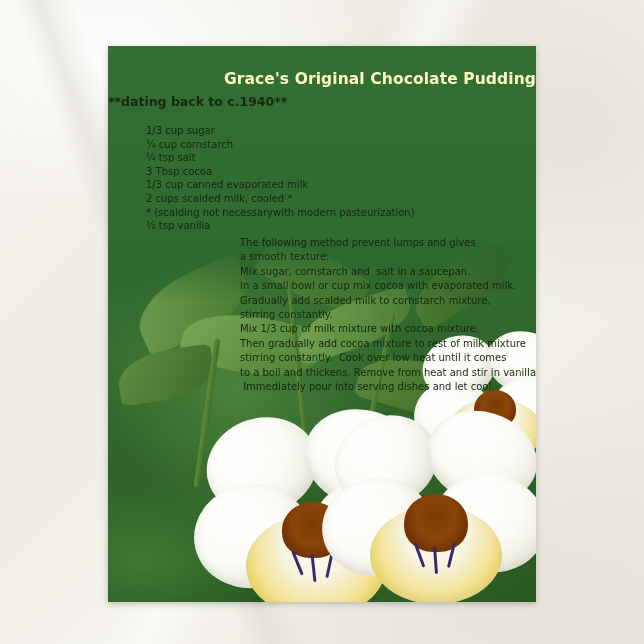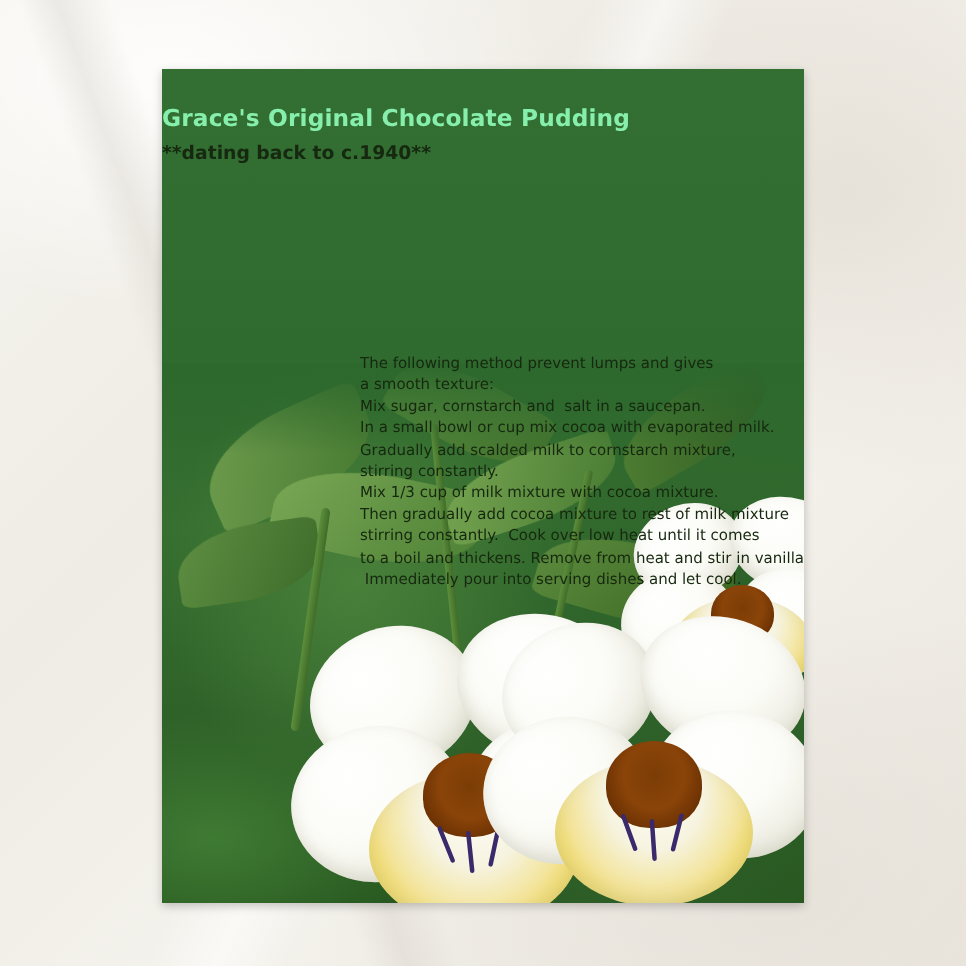--- a/index.html
+++ b/index.html
@@ -152,26 +152,26 @@
   
   .text-layer {
     position: absolute;
     inset: 0;
     color: #14260f;
   }
   .title {
     position: absolute;
     left: 0; right: 0;
     top: 24px;
-    text-align: left;
+    text-align: right;
     font-family: "DejaVu Sans", sans-serif;
     font-weight: bold;
     font-size: 15.5px;
     letter-spacing: 0.1px;
-    color: #86efac;
+    color: #fef9c3;
   }
   .subtitle {
     position: absolute;
     left: 0; right: 0;
     top: 48px;
     font-family: "DejaVu Sans", sans-serif;
     font-weight: bold;
     font-size: 12.5px;
     color: #16280f;
   }
@@ -250,20 +250,28 @@
       <div class="whisker" style="left:104px;top:136px;width:3px;height:28px;transform:rotate(-4deg);"></div>
       <div class="whisker" style="left:120px;top:132px;width:3px;height:26px;transform:rotate(14deg);"></div>
     </div>
 
     <div class="photo-blend"></div>
   </div>
 
   <div class="text-layer">
     <div class="title">Grace's Original Chocolate Pudding</div>
     <div class="subtitle">**dating back to c.1940**</div>
+    <div class="ingredients">1/3 cup sugar
+¼ cup cornstarch
+¼ tsp salt
+3 Tbsp cocoa
+1/3 cup canned evaporated milk
+2 cups scalded milk, cooled *
+* (scalding not necessarywith modern pasteurization)
+½ tsp vanilla</div>
     <div class="method">The following method prevent lumps and gives
 a smooth texture:
 Mix sugar, cornstarch and  salt in a saucepan.
 In a small bowl or cup mix cocoa with evaporated milk.
 Gradually add scalded milk to cornstarch mixture,
 stirring constantly.
 Mix 1/3 cup of milk mixture with cocoa mixture.
 Then gradually add cocoa mixture to rest of milk mixture
 stirring constantly.  Cook over low heat until it comes
 to a boil and thickens. Remove from heat and stir in vanilla.

